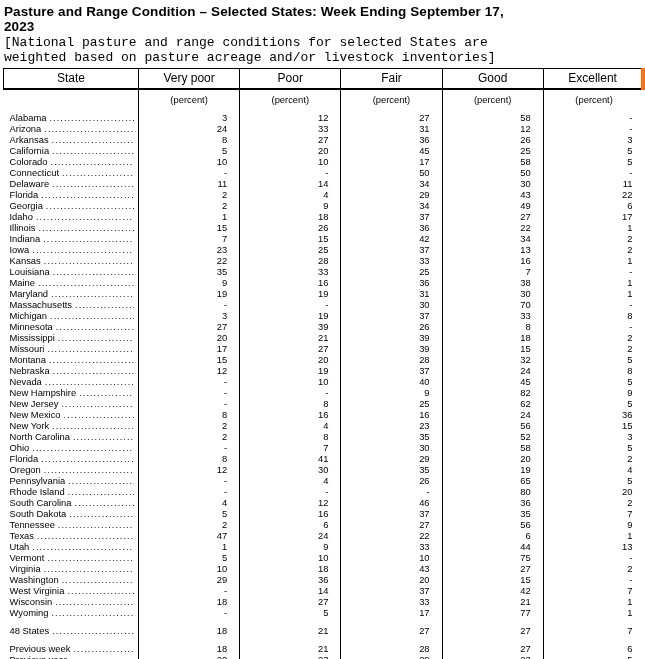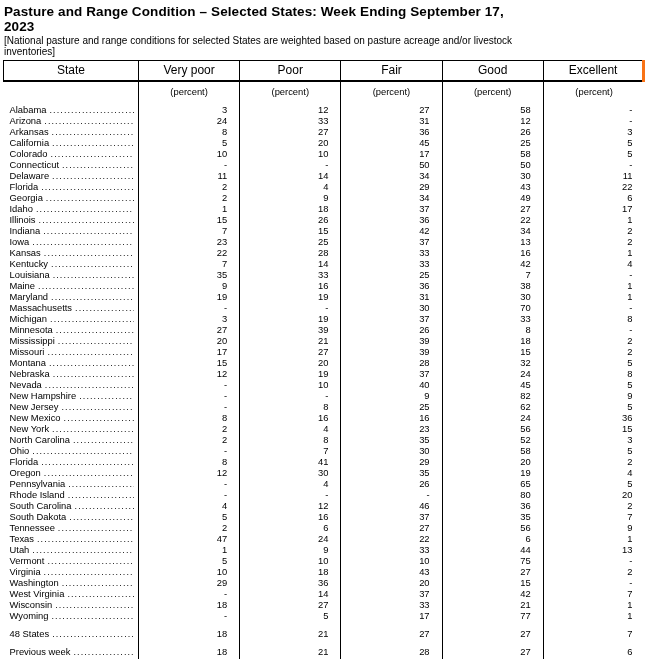--- a/index.html
+++ b/index.html
@@ -9,33 +9,33 @@
     background: #ffffff;
     color: #000000;
     font-family: "Liberation Sans", sans-serif;
     overflow: hidden;
   }
   .sheet { width: 523px; height: 659px; padding: 3px 2px 4px 2px; }
   .title {
     font-size: 13.5px; font-weight: bold;
     margin: 1px 0 1px 2px; letter-spacing: 0.1px;
   }
-  .note { font-size: 10px; margin: 0 0 3px 2px; }
+  .note { font-size: 13px; margin: 0 0 3px 2px; font-family: Liberation Mono, monospace; }
   table.cond {
     width: 641px; margin-left: 1px;
     border-collapse: collapse; table-layout: fixed;
     font-size: 9.4px;
   }
   tr.header-row th {
     font-weight: normal; font-size: 12px; text-align: center;
     border-top: 1px solid #000; border-bottom: 2px solid #000;
     border-left: 1px solid #000;
     padding: 2px 0 3px 0; height: 15px;
   }
-  tr.header-row th:last-child { border-right: 4px solid #f97316; }
+  tr.header-row th:last-child { border-right: 6px solid #f97316; }
   tr.unit-row td {
     text-align: center; font-size: 9.4px;
     padding: 4px 0 7px 0;
   }
   tr.unit-row td + td { border-left: 1px solid #000; }
   td.state {
     padding: 0 4px 0 6px; height: 10.9px; vertical-align: middle;
     white-space: nowrap; overflow: hidden;
   }
   td.state .cellwrap { display: flex; align-items: flex-end; }
@@ -270,33 +270,20 @@
           </td>
           <td class="val">22</td>
           <td class="val">28</td>
           <td class="val">33</td>
           <td class="val">16</td>
           <td class="val">1</td>
         </tr>
         <tr>
           <td class="state">
             <span class="cellwrap">
-              <span class="sname">Kentucky</span>
-              <span class="leader"></span>
-            </span>
-          </td>
-          <td class="val">7</td>
-          <td class="val">14</td>
-          <td class="val">33</td>
-          <td class="val">42</td>
-          <td class="val">4</td>
-        </tr>
-        <tr>
-          <td class="state">
-            <span class="cellwrap">
               <span class="sname">Louisiana</span>
               <span class="leader"></span>
             </span>
           </td>
           <td class="val">35</td>
           <td class="val">33</td>
           <td class="val">25</td>
           <td class="val">7</td>
           <td class="val">-</td>
         </tr>

